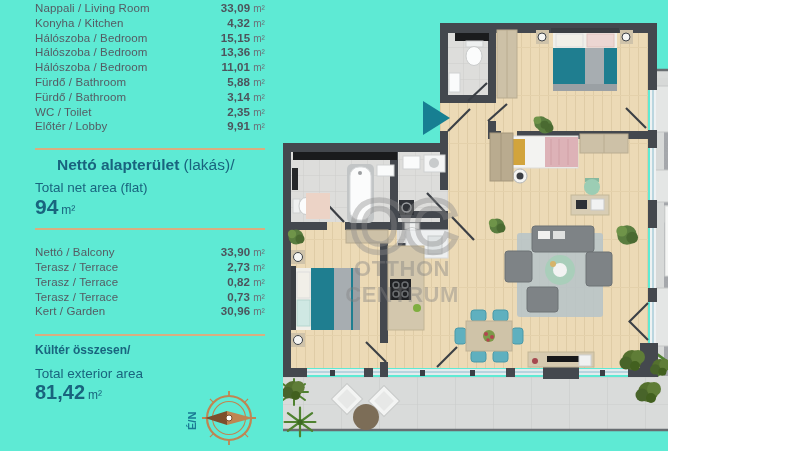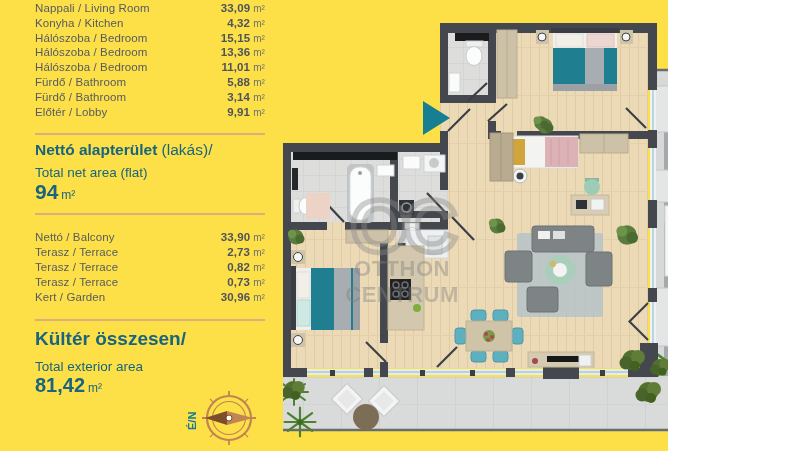--- a/index.html
+++ b/index.html
@@ -1,35 +1,35 @@
 <!DOCTYPE html>
 <html><head>
 <meta charset="utf-8">
 <style>
   html,body{margin:0;padding:0;background:#fff;}
-  .root{position:relative;width:668px;height:451px;background:#fde047;overflow:hidden;
+  .root{position:relative;width:668px;height:451px;background:#5eead4;overflow:hidden;
         font-family:"Liberation Sans",sans-serif;}
   .panel{position:absolute;left:35px;top:2px;width:230px;}
   .row{display:flex;justify-content:space-between;align-items:baseline;height:14.8px;
        font-size:11.5px;color:#555b63;letter-spacing:.1px;}
   .row .lbl{white-space:nowrap;}
   .row .val{font-weight:bold;color:#4d545c;}
   .row .unit{font-weight:normal;font-size:10px;color:#6a7077;margin-left:3px;}
   .divider{height:0;border-top:2px solid #d9ae80;margin:0;}
   .div1{margin-top:13px;}
   .div2{margin-top:9px;}
   .div3{margin-top:14px;}
-  .net-title{margin-top:6px;font-size:15.5px;color:#19647e;}
+  .net-title{margin-top:6px;font-size:15.5px;color:#19647e;margin-left:22px;}
   .net-title b{font-weight:bold;}
   .net-row,.ext-row{display:flex;justify-content:space-between;align-items:baseline;margin-top:6px;
        font-size:13.5px;color:#19647e;flex-direction:column;}
   .bigval{font-weight:bold;font-size:21px;color:#19647e;}
   .bigval .unit{font-weight:normal;font-size:12px;margin-left:3px;}
   .list2{margin-top:16px;}
-  .ext-title{margin-top:7px;font-size:19px;font-weight:bold;color:#19647e;}
+  .ext-title{margin-top:7px;font-size:12px;font-weight:bold;color:#19647e;}
   .ext-row{margin-top:9px;}
   .ext-row .bigval{font-size:20px;}
   .compass{position:absolute;left:183px;top:386px;width:80px;height:62px;}
   .plan{position:absolute;left:283px;top:0;width:517px;height:451px;}
   svg text{font-family:"Liberation Sans",sans-serif;}
 </style>
 </head>
 <body>
 
 <div class="root">
@@ -57,20 +57,24 @@
           <span class="lbl">Hálószoba / Bedroom</span>
           <span class="val"><span>11,01</span><span class="unit">m²</span></span>
         </div>
       <div class="row">
           <span class="lbl">Fürdő / Bathroom</span>
           <span class="val"><span>5,88</span><span class="unit">m²</span></span>
         </div>
       <div class="row">
           <span class="lbl">Fürdő / Bathroom</span>
           <span class="val"><span>3,14</span><span class="unit">m²</span></span>
+        </div>
+      <div class="row">
+          <span class="lbl">WC / Toilet</span>
+          <span class="val"><span>2,35</span><span class="unit">m²</span></span>
         </div>
       <div class="row">
           <span class="lbl">Előtér / Lobby</span>
           <span class="val"><span>9,91</span><span class="unit">m²</span></span>
         </div>
     </div>
 
     <div class="divider div1"></div>
 
     <div class="net-title"><b>Nettó alapterület</b><span> (lakás)/</span></div>

